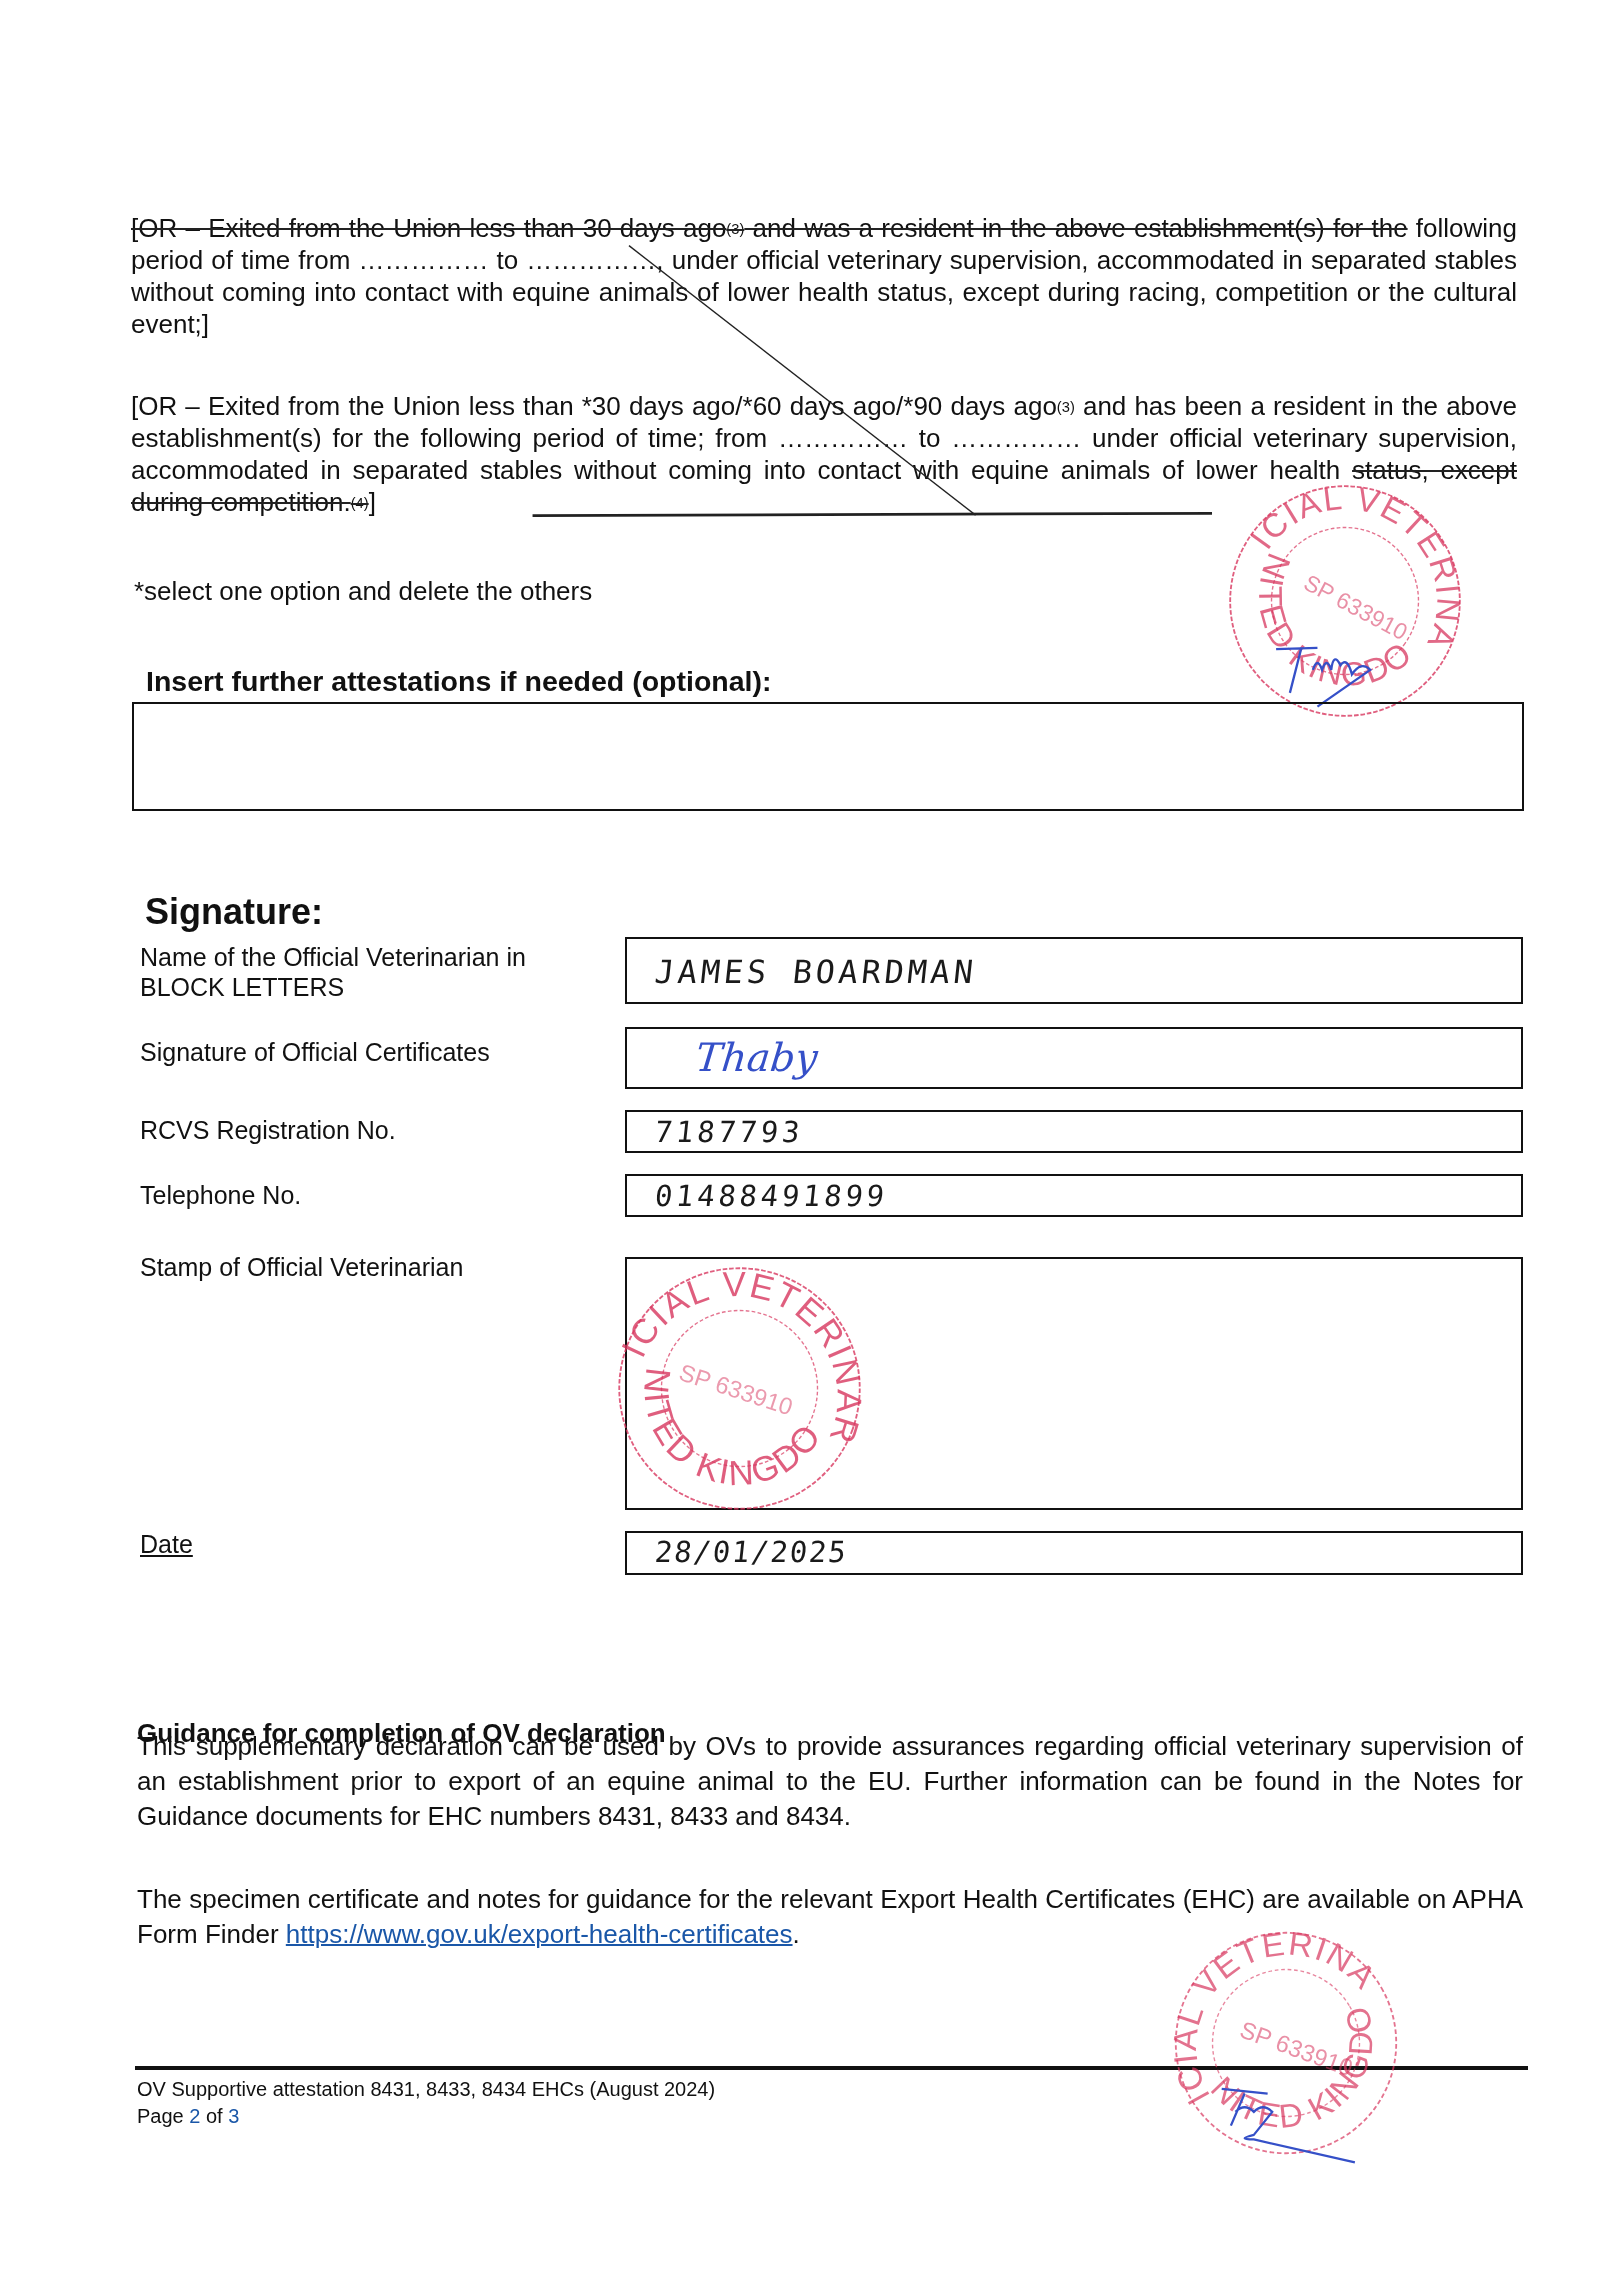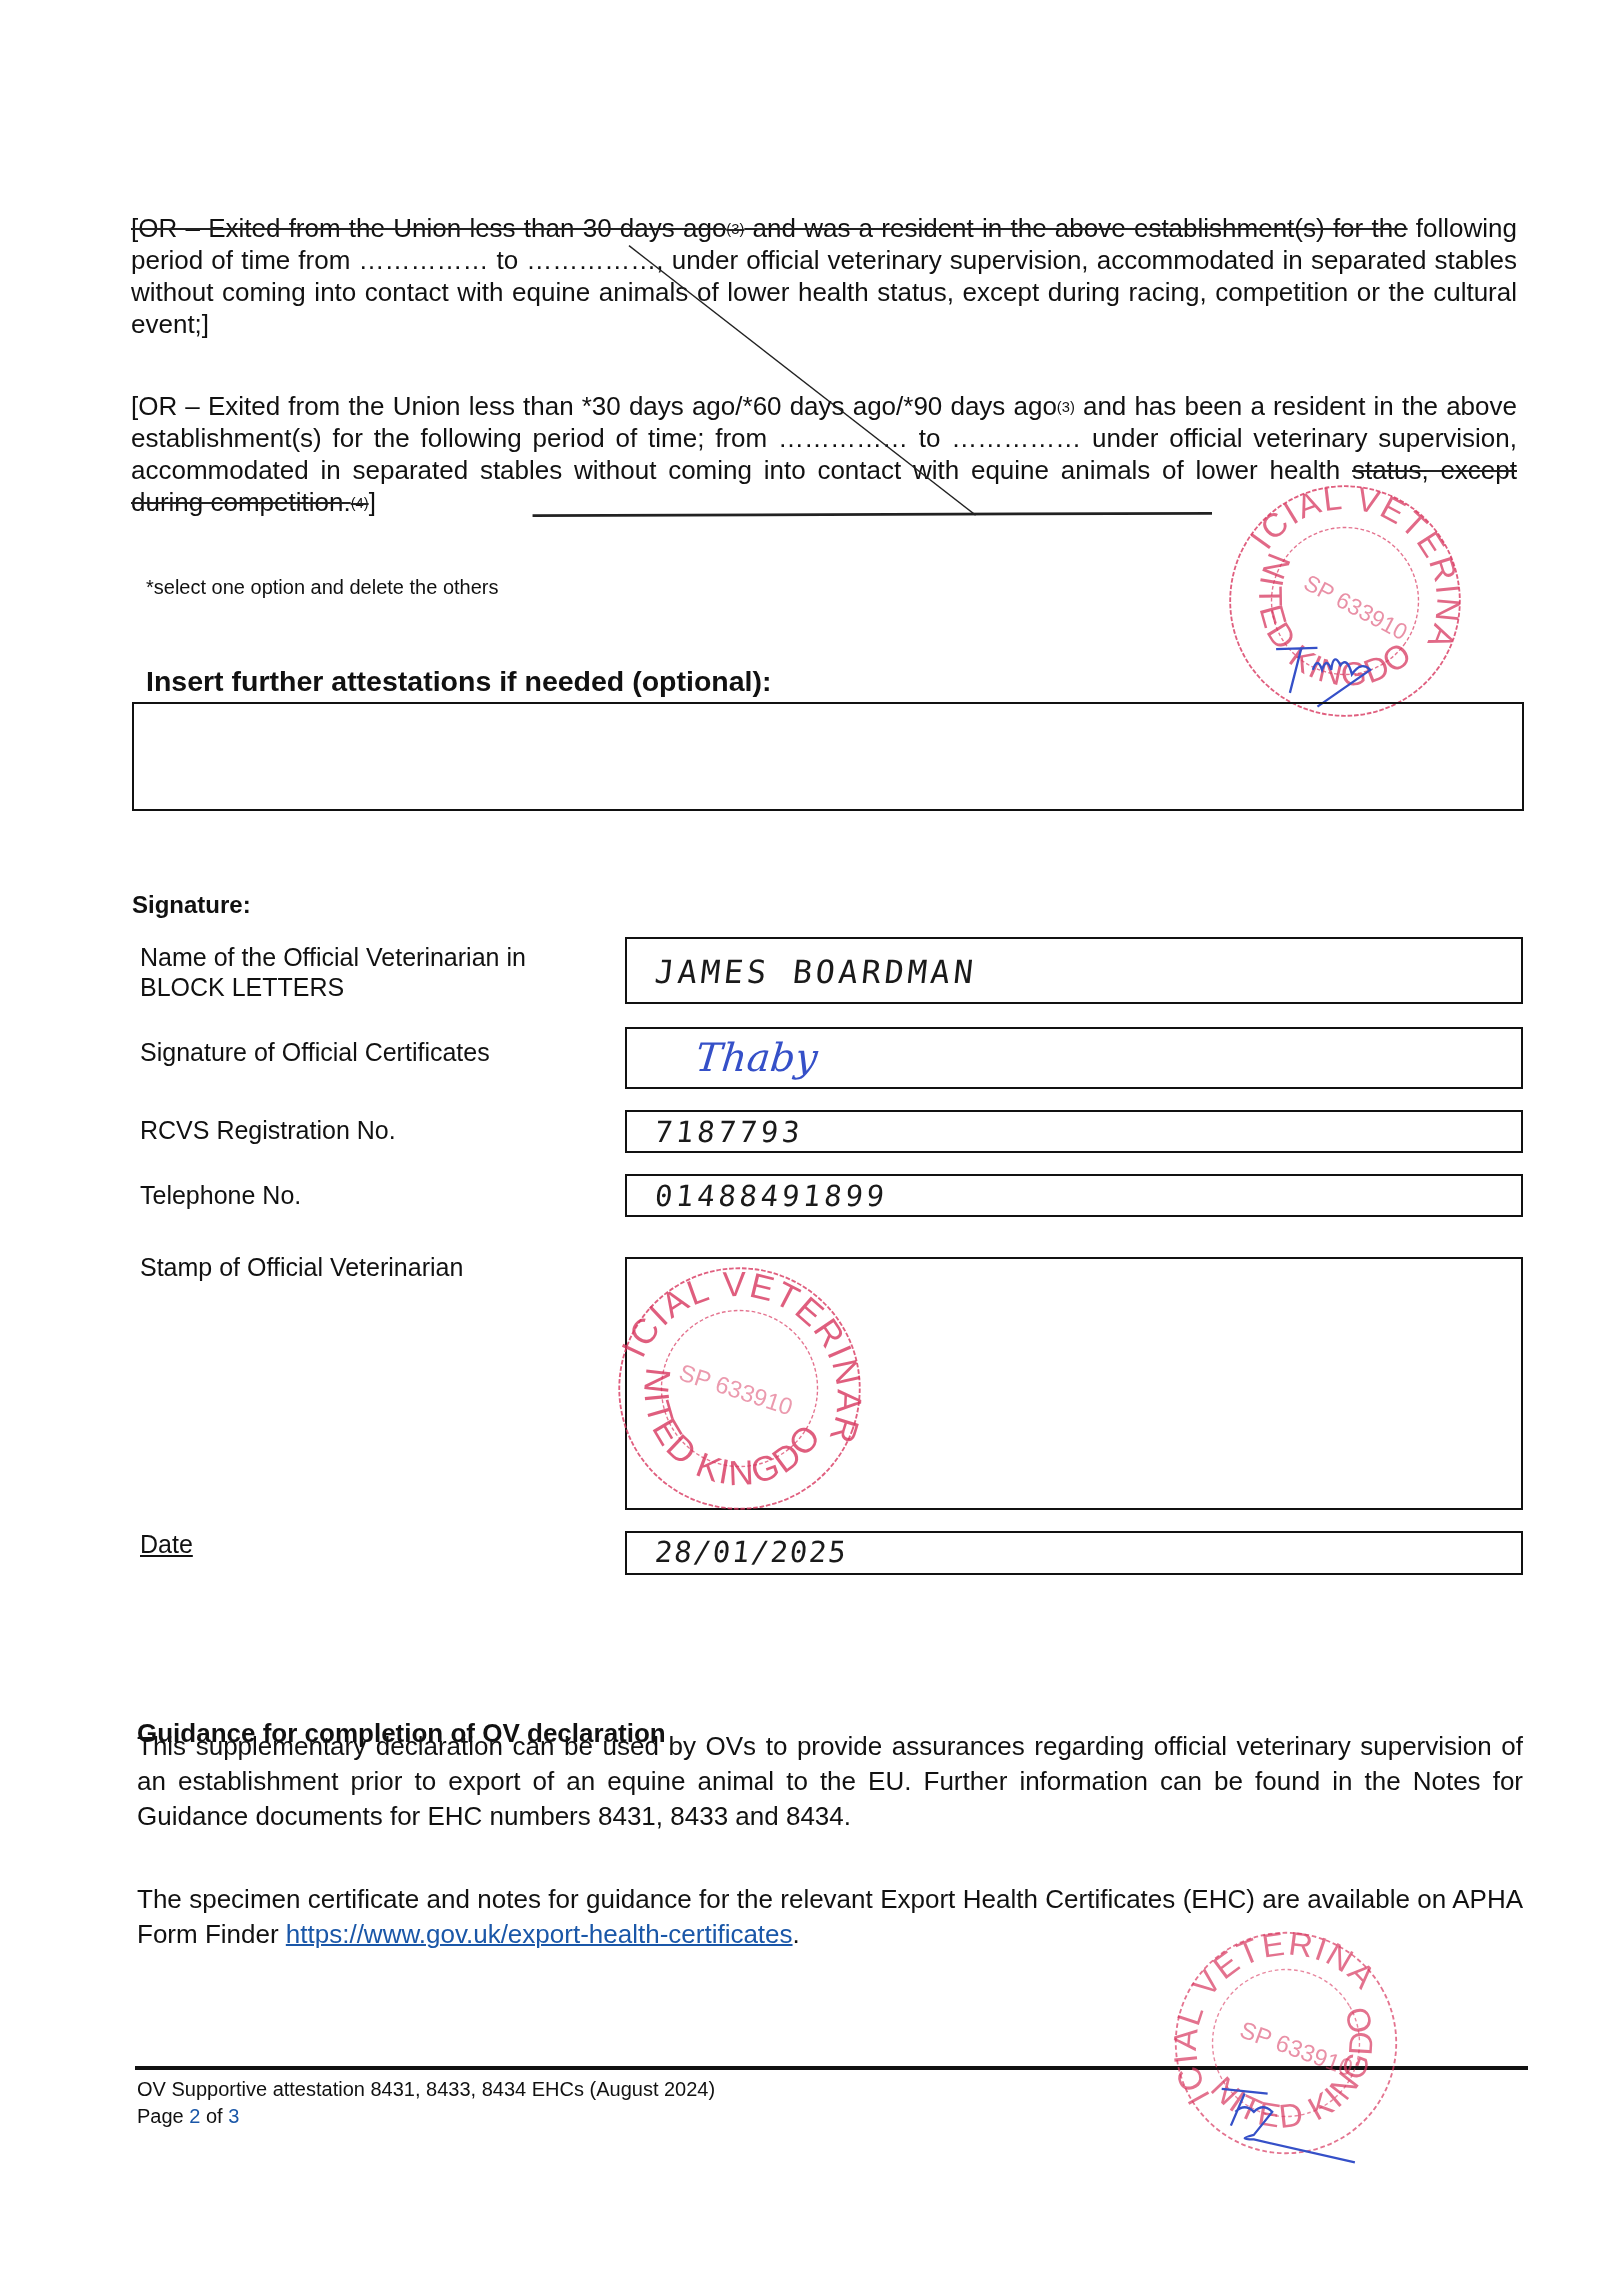--- a/index.html
+++ b/index.html
@@ -49,26 +49,26 @@
   <g transform="rotate(35 270 270)">
     <circle cx="270" cy="270" r="250" fill="none" stroke="#d8375f" stroke-width="4" stroke-dasharray="10 4" opacity="0.8"></circle>
     <circle cx="270" cy="270" r="160" fill="none" stroke="#d8375f" stroke-width="3" stroke-dasharray="8 5" opacity="0.7"></circle>
     <text font-size="72" fill="#d8375f" opacity="0.75" letter-spacing="4"><textPath href="#s1top" startOffset="50%" text-anchor="middle">OFFICIAL VETERINARIAN</textPath></text>
     <text font-size="72" fill="#d8375f" opacity="0.75" letter-spacing="4"><textPath href="#s1bot" startOffset="50%" text-anchor="middle">UNITED KINGDOM</textPath></text>
   </g>
   <text x="290" y="300" font-size="50" fill="#d8375f" opacity="0.55" text-anchor="middle" transform="rotate(28 290 290)">SP 633910</text>
   <path d="M 120 375 L 210 372 M 175 372 L 150 470 M 200 420 q 10 -30 20 0 q 10 -30 20 0 q 5 -40 20 -10 q 15 -20 25 20 q 20 -30 40 -10 L 210 500" fill="none" stroke="#3550c8" stroke-width="5"></path>
 </svg>
 
-<div class="abs" style="left:146px;top:576px;font-size:20px;">*select one option and delete the others</div>
+<div class="abs" style="left:134px;top:576px;font-size:26px;">*select one option and delete the others</div>
 
 <div class="heading-bold" style="left:146px;top:665px;">Insert further attestations if needed (optional):</div>
 <textarea class="field" style="left: 132px; top: 702px; width: 1392px; height: 109px; resize: none; font-size: 25px; padding: 9.2px; font-family: &quot;Liberation Sans&quot;, sans-serif;"></textarea>
 
-<div class="heading-bold" style="left:132px;top:891px;font-size:24px;">Signature:</div>
+<div class="heading-bold" style="left:145px;top:891px;font-size:36px;">Signature:</div>
 
 <div class="label" style="top:942px;">
   <div>Name of the Official Veterinarian in</div>
   <div>BLOCK LETTERS</div>
 </div>
 <div class="field" style="top:937px;height:67px;">
   <span class="hand" style="top:13.8px;font-size:32px;">JAMES BOARDMAN</span>
 </div>
 
 <div class="label" style="top:1037px;">Signature of Official Certificates</div>

